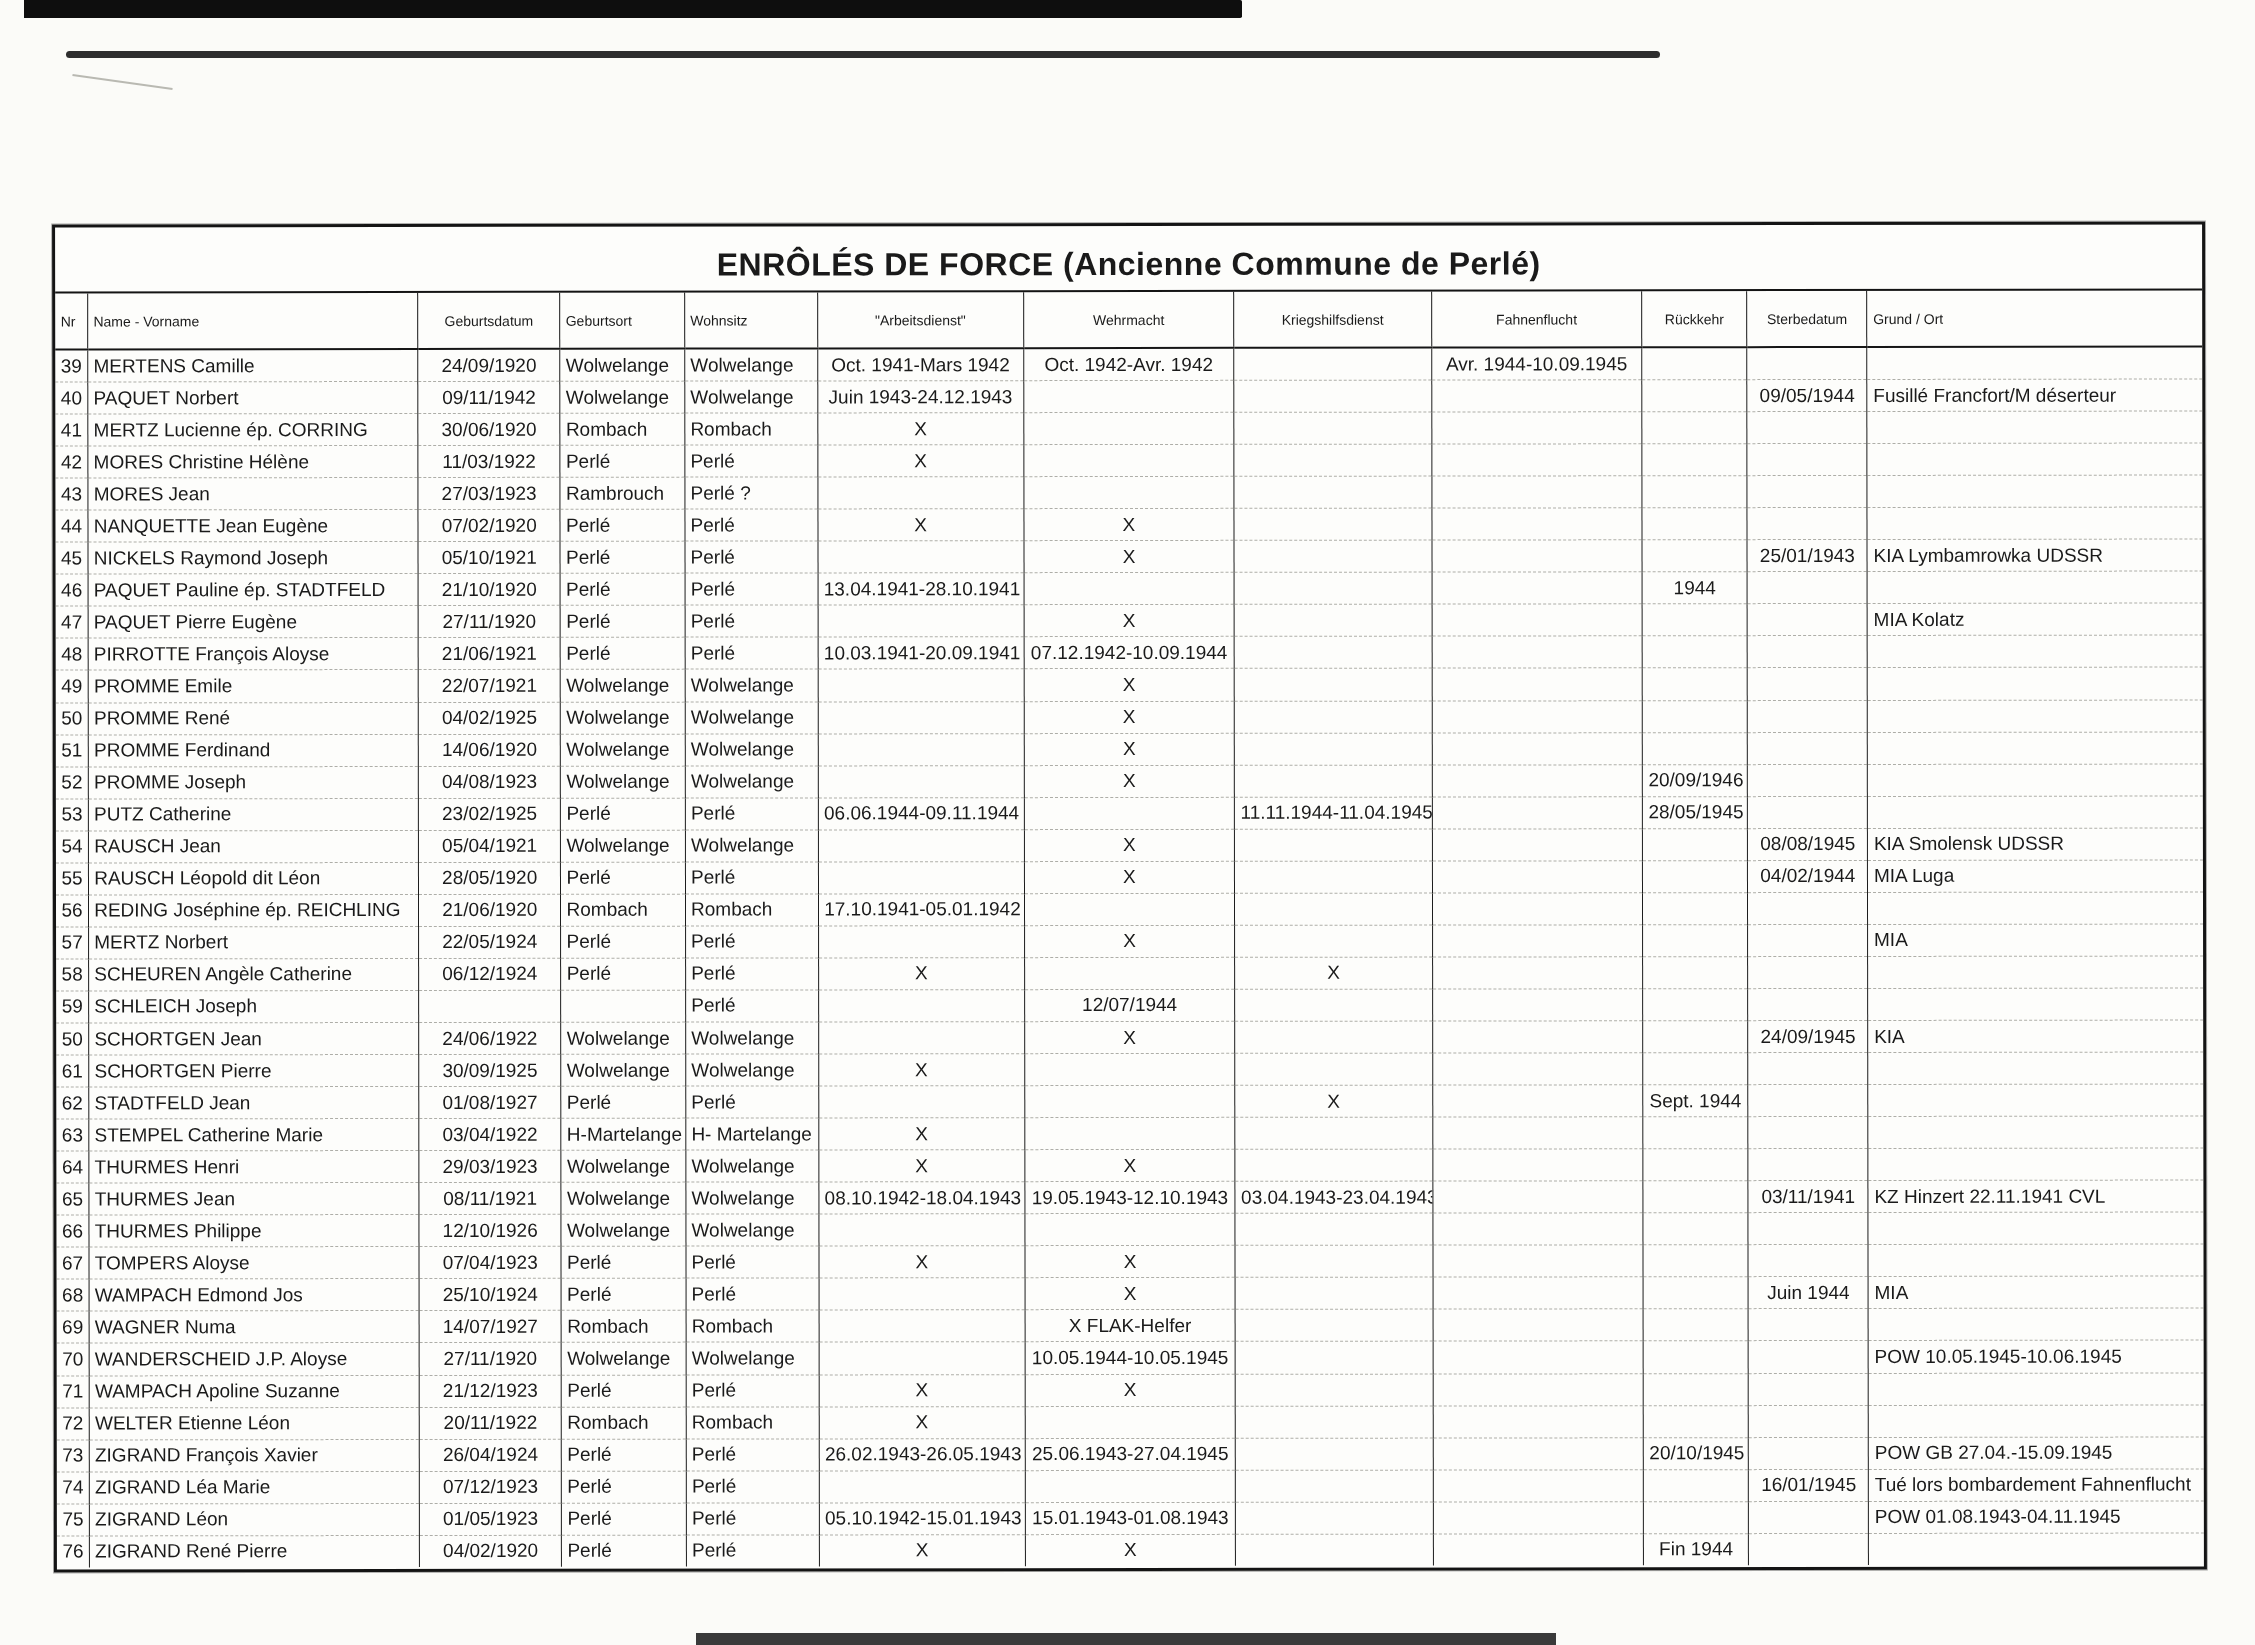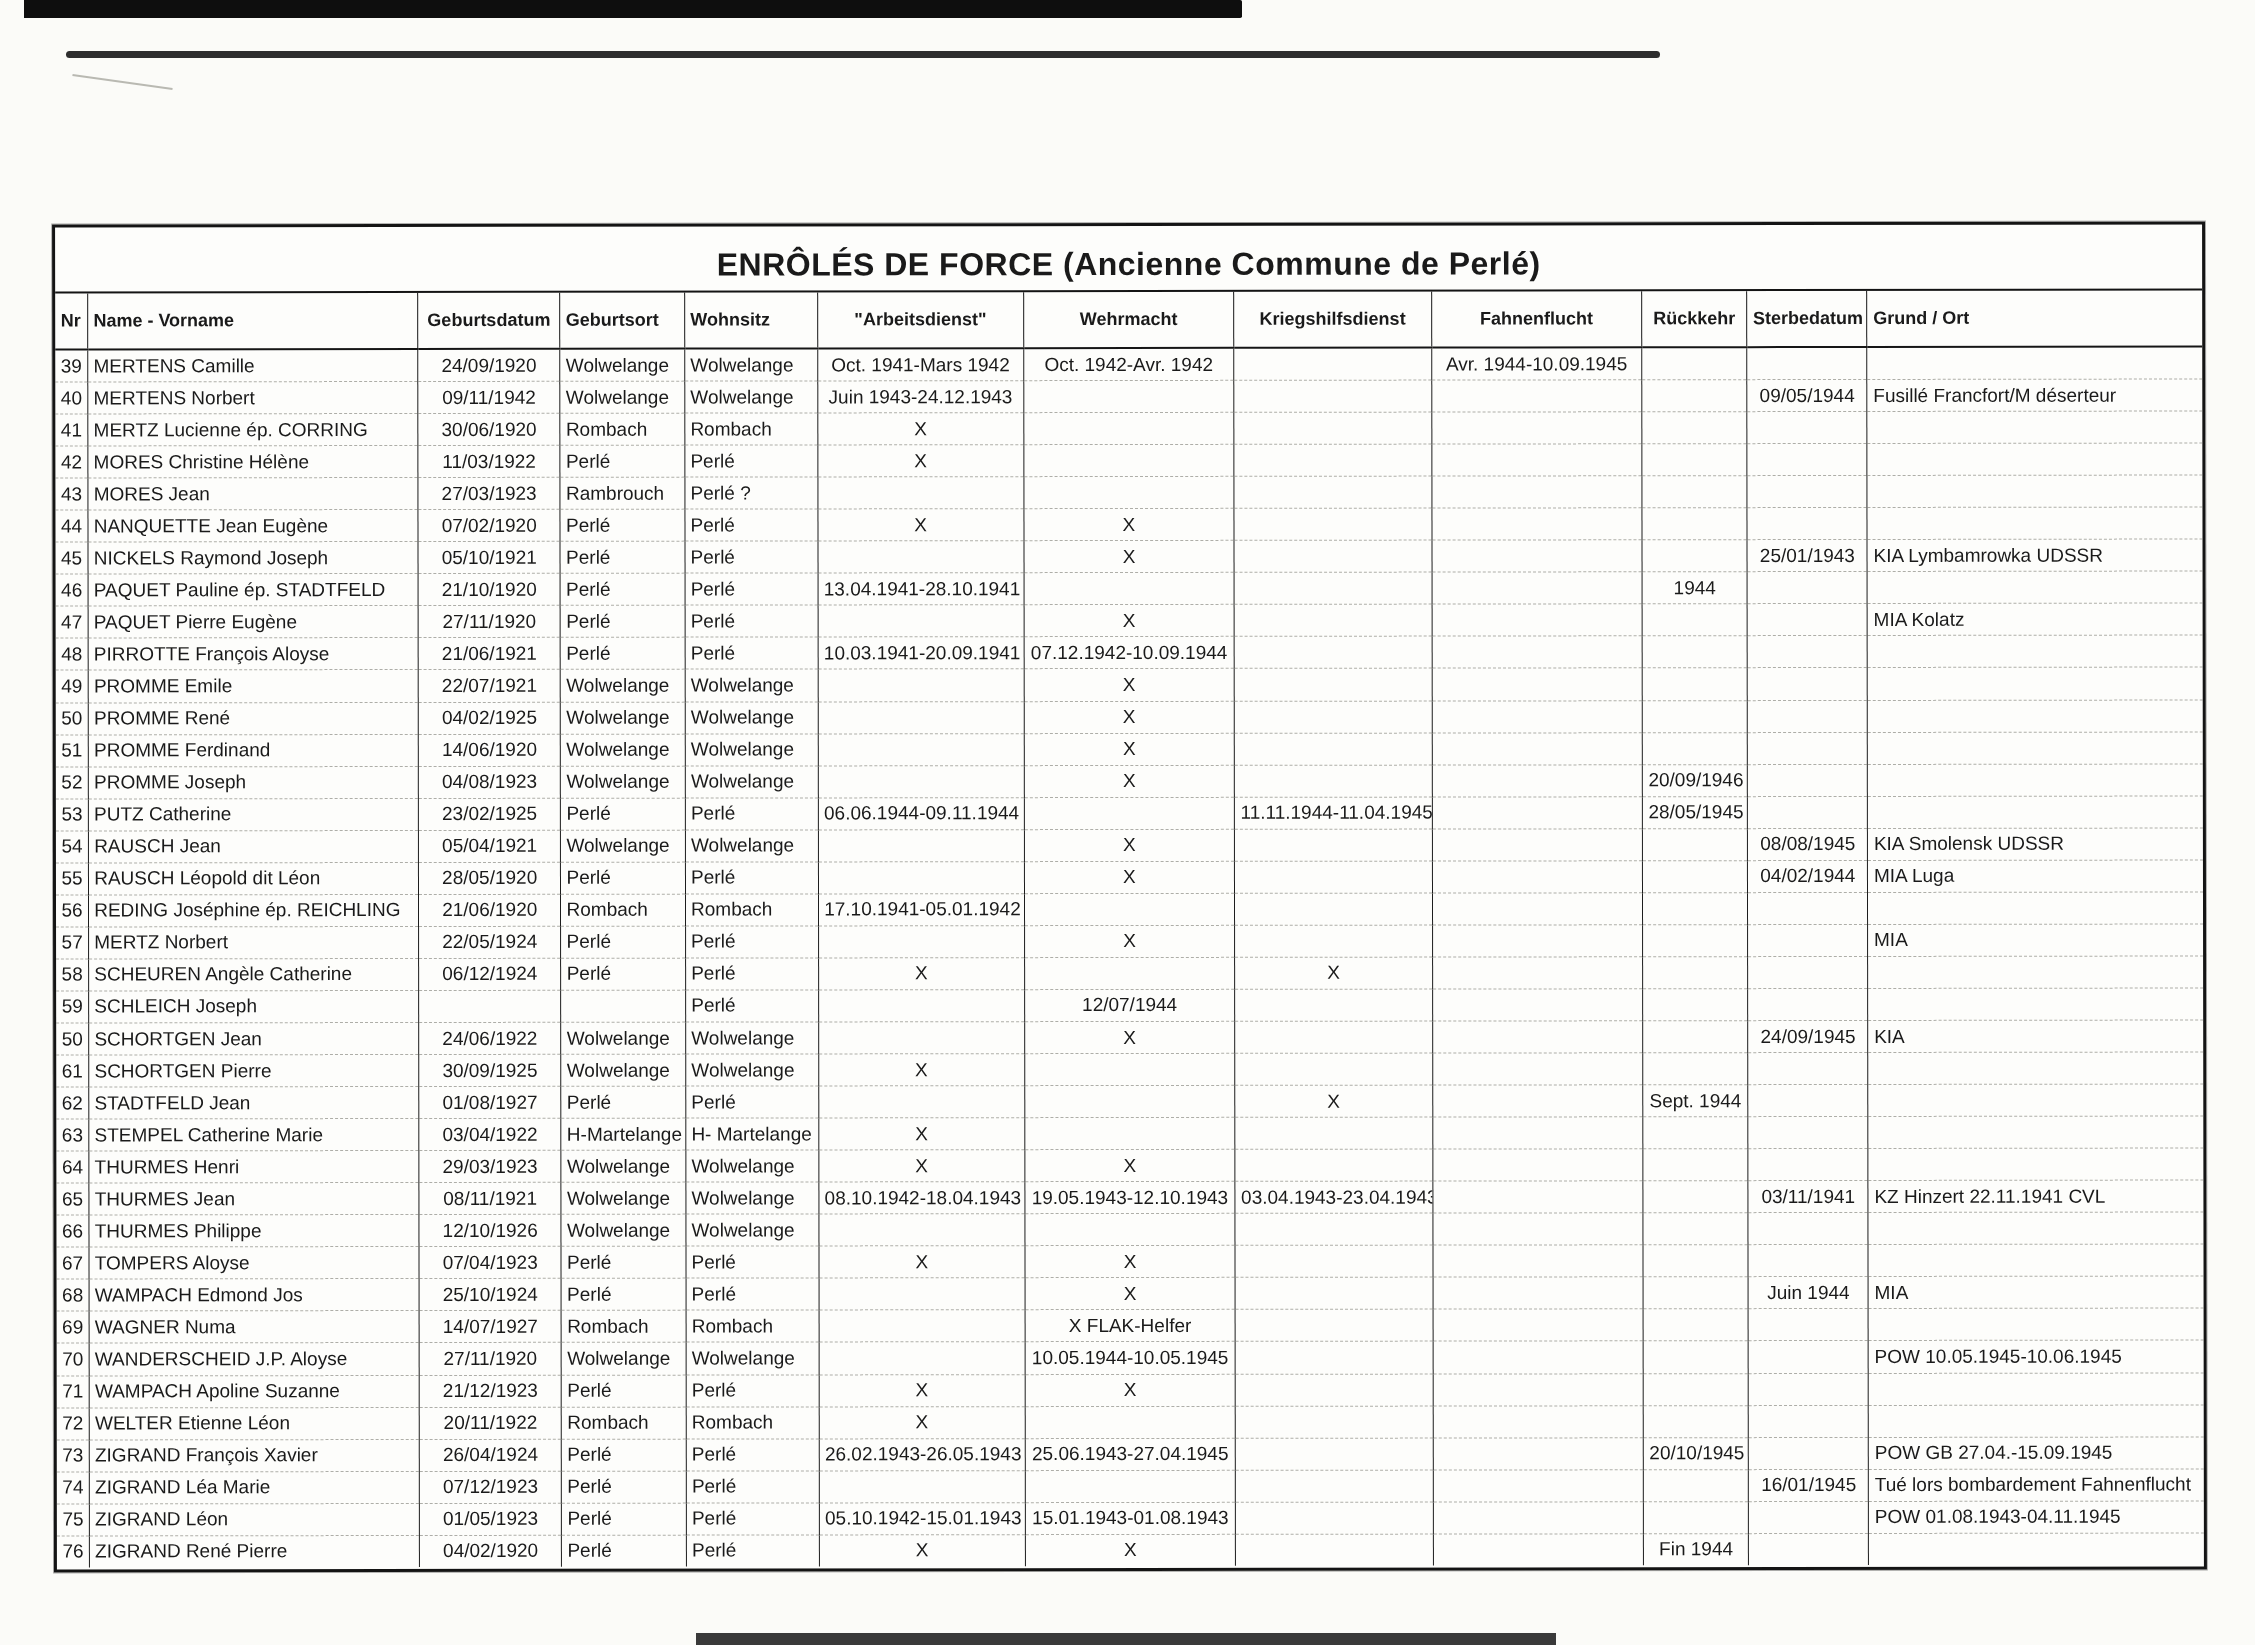--- a/index.html
+++ b/index.html
@@ -34,21 +34,21 @@
     letter-spacing:0.5px;
     white-space:nowrap;overflow:hidden;
   }
   table.grid{
     width:100%;height:1274px;
     border-collapse:collapse;table-layout:fixed;
   }
   table.grid th{
     border-left:1.8px solid #161616;
     border-bottom:2.8px solid #161616;
-    font-size:18px;font-weight:bold;
+    font-size:14px;font-weight:normal;
     padding:0 5.5px;height:55px;
     white-space:nowrap;overflow:hidden;
     vertical-align:middle;
   }
   table.grid th:first-child{border-left:none;}
   table.grid td{
     border-left:1.8px solid #1d1d1d;
     border-bottom:0.9px dashed rgba(110,110,100,.55);
     font-size:19px;
     padding:0 5.5px;
@@ -114,21 +114,21 @@
             <td class="al-center">Oct. 1941-Mars 1942</td>
             <td class="al-center">Oct. 1942-Avr. 1942</td>
             <td class="al-center"></td>
             <td class="al-center">Avr. 1944-10.09.1945</td>
             <td class="al-center"></td>
             <td class="al-center"></td>
             <td class="al-left"></td>
           </tr>
           <tr>
             <td class="al-left">40</td>
-            <td class="al-left">MERTENS Norbert</td>
+            <td class="al-left">PAQUET Norbert</td>
             <td class="al-center">09/11/1942</td>
             <td class="al-left">Wolwelange</td>
             <td class="al-left">Wolwelange</td>
             <td class="al-center">Juin 1943-24.12.1943</td>
             <td class="al-center"></td>
             <td class="al-center"></td>
             <td class="al-center"></td>
             <td class="al-center"></td>
             <td class="al-center">09/05/1944</td>
             <td class="al-left">Fusillé Francfort/M déserteur</td>

